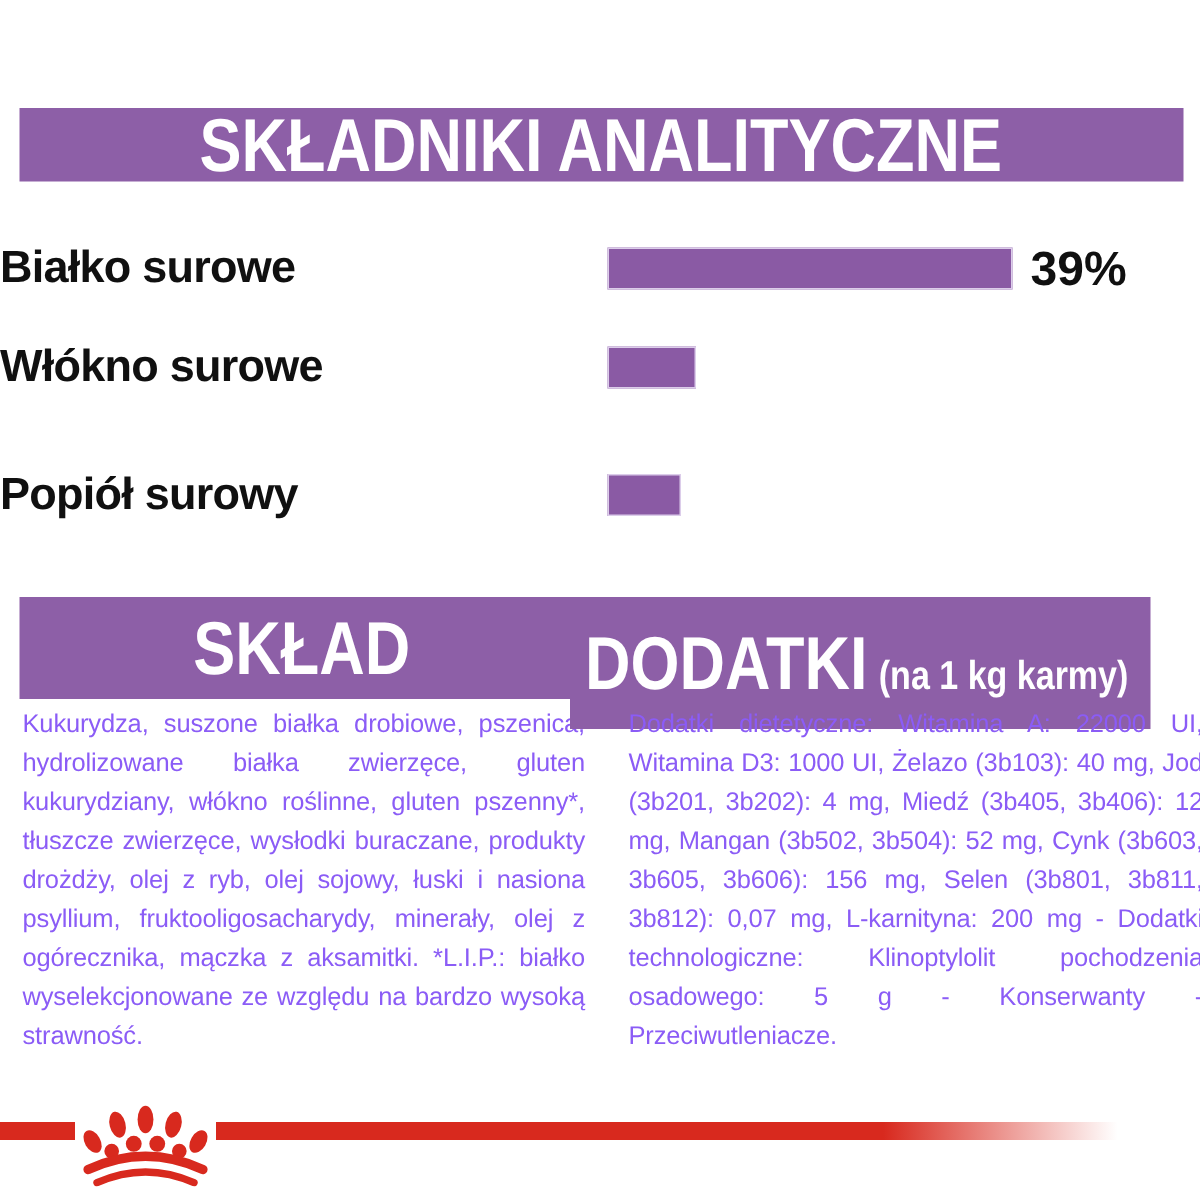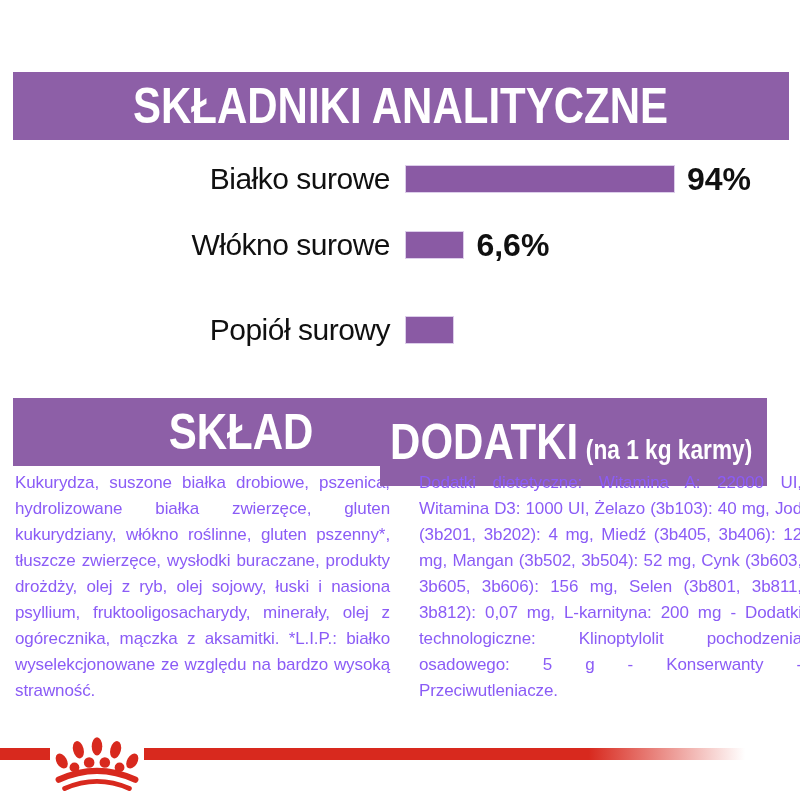--- a/index.html
+++ b/index.html
@@ -17,22 +17,22 @@
   }
 
   
   .banner {
     position: absolute;
     background: #8d5fa7;
     display: flex;
     align-items: center;
     justify-content: center;
   }
-  .banner-analytics { left: 13px; top: 72px; width: 776px; height: 68px; }
-  .banner-sklad     { left: 13px; top: 398px; width: 377px; height: 68px; padding-left: 40px; }
+  .banner-analytics { left: 13px; top: 72px; width: 776px; height: 49px; }
+  .banner-sklad     { left: 13px; top: 398px; width: 377px; height: 68px; }
   .banner-dodatki   { left: 380px; top: 398px; width: 387px; height: 88px; justify-content: flex-start; }
 
   .banner-title {
     color: #ffffff;
     font-weight: bold;
     font-size: 50px;
     line-height: 1;
     white-space: nowrap;
     transform: scaleX(0.84);
     transform-origin: center center;
@@ -60,22 +60,21 @@
     align-items: center;
   }
   .row-0 { top: 154px; }
   .row-1 { top: 204px; margin-top: 16px; }
   .row-2 { top: 255px; }
   .row-3 { top: 305px; }
 
   .bar-label {
     width: 390px;
     flex: 0 0 390px;
-    text-align: right;
-    font-weight: normal;
+    font-weight: bold;
     font-size: 30px;
     color: #101010;
     letter-spacing: -0.5px;
     white-space: nowrap;
   }
   .bar {
     height: 28px;
     margin-left: 15px;
     background: #8a5aa4;
     border: 1px solid #dccdea;
@@ -126,26 +125,25 @@
 
 <div class="page">
 
   <div class="banner banner-analytics">
     <div class="banner-title">SKŁADNIKI ANALITYCZNE</div>
   </div>
 
   <div class="chart-row row-0">
     <div class="bar-label">Białko surowe</div>
     <div class="bar" style="width: 270px;"></div>
-    <div class="bar-value">94%</div>
+    <div class="bar-value">39%</div>
   </div>
   <div class="chart-row row-1">
     <div class="bar-label">Włókno surowe</div>
     <div class="bar" style="width: 59.4px;"></div>
-    <div class="bar-value">6,6%</div>
   </div>
   <div class="chart-row row-3">
     <div class="bar-label">Popiół surowy</div>
     <div class="bar" style="width: 48.6px;"></div>
   </div>
 
   <div class="banner banner-sklad">
     <div class="banner-title">SKŁAD</div>
   </div>
   <div class="body-text body-left">Kukurydza, suszone białka drobiowe, pszenica, hydrolizowane białka zwierzęce, gluten kukurydziany, włókno roślinne, gluten pszenny*, tłuszcze zwierzęce, wysłodki buraczane, produkty drożdży, olej z ryb, olej sojowy, łuski i nasiona psyllium, fruktooligosacharydy, minerały, olej z ogórecznika, mączka z aksamitki. *L.I.P.: białko wyselekcjonowane ze względu na bardzo wysoką strawność.</div>

